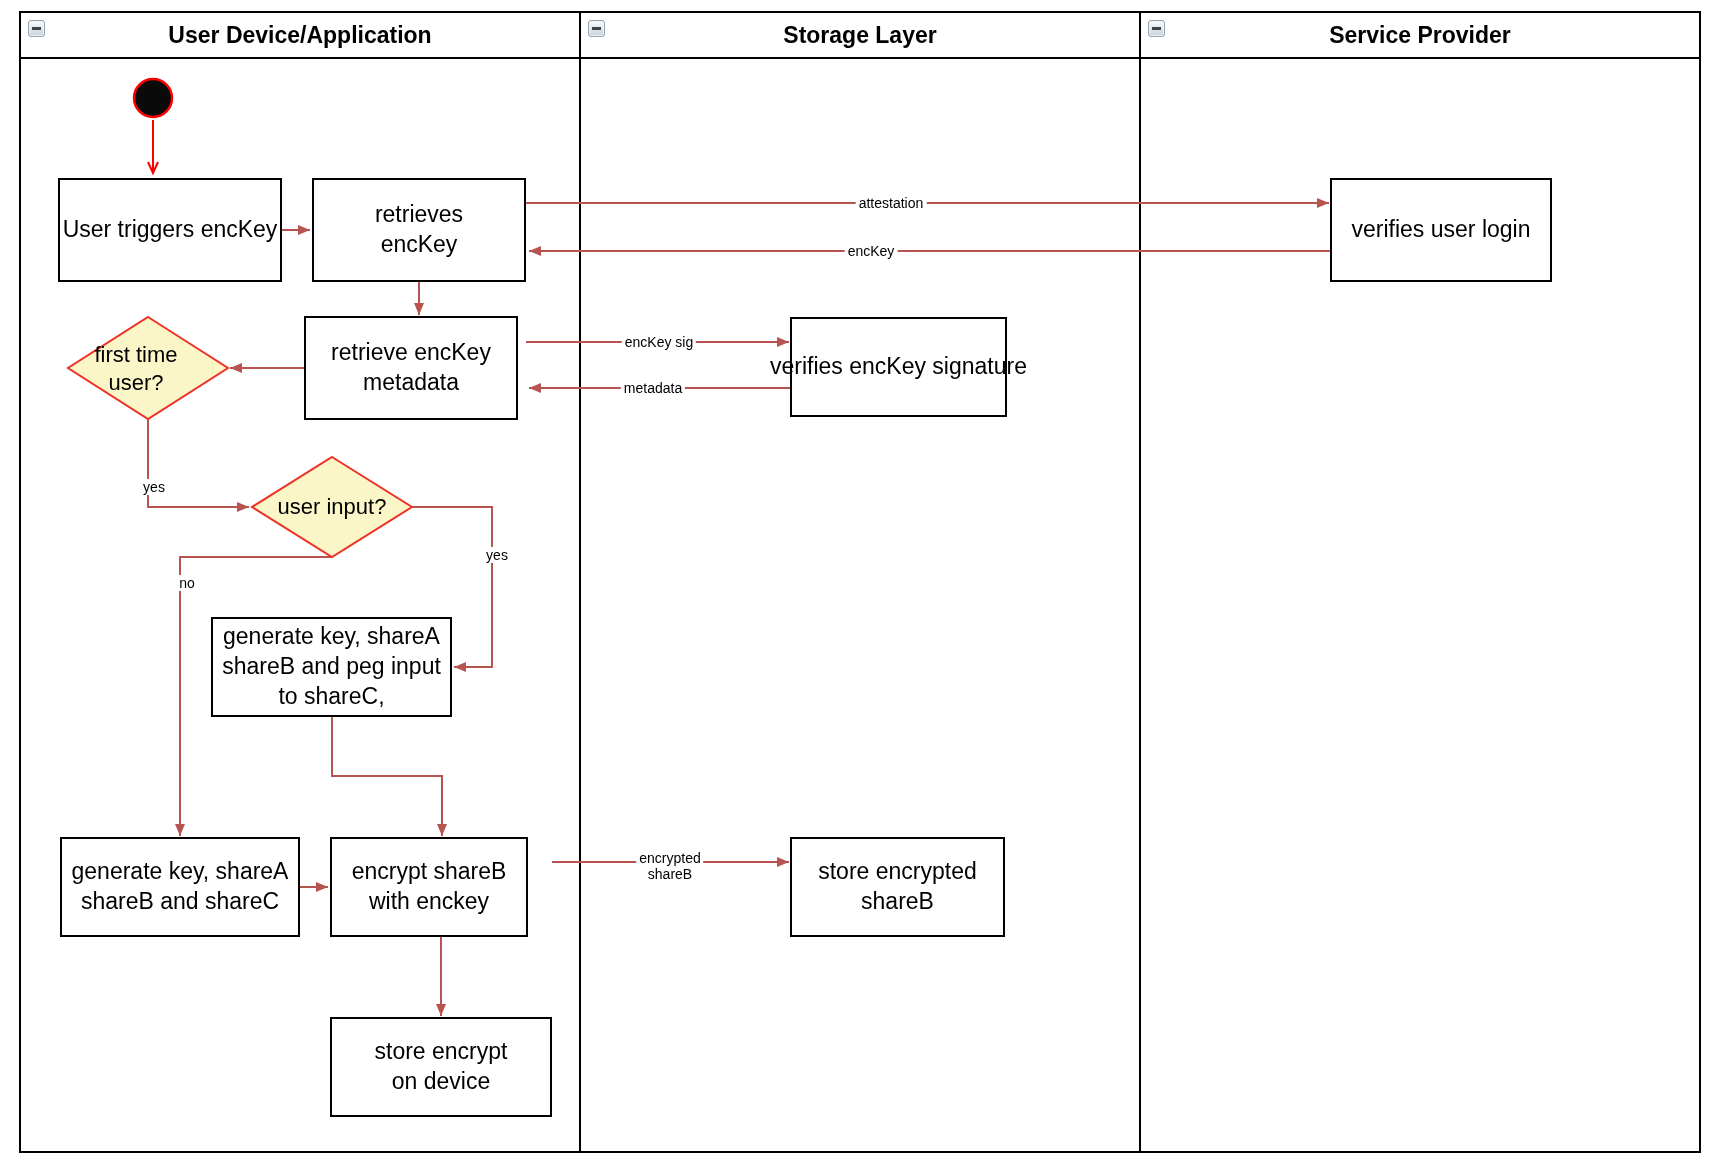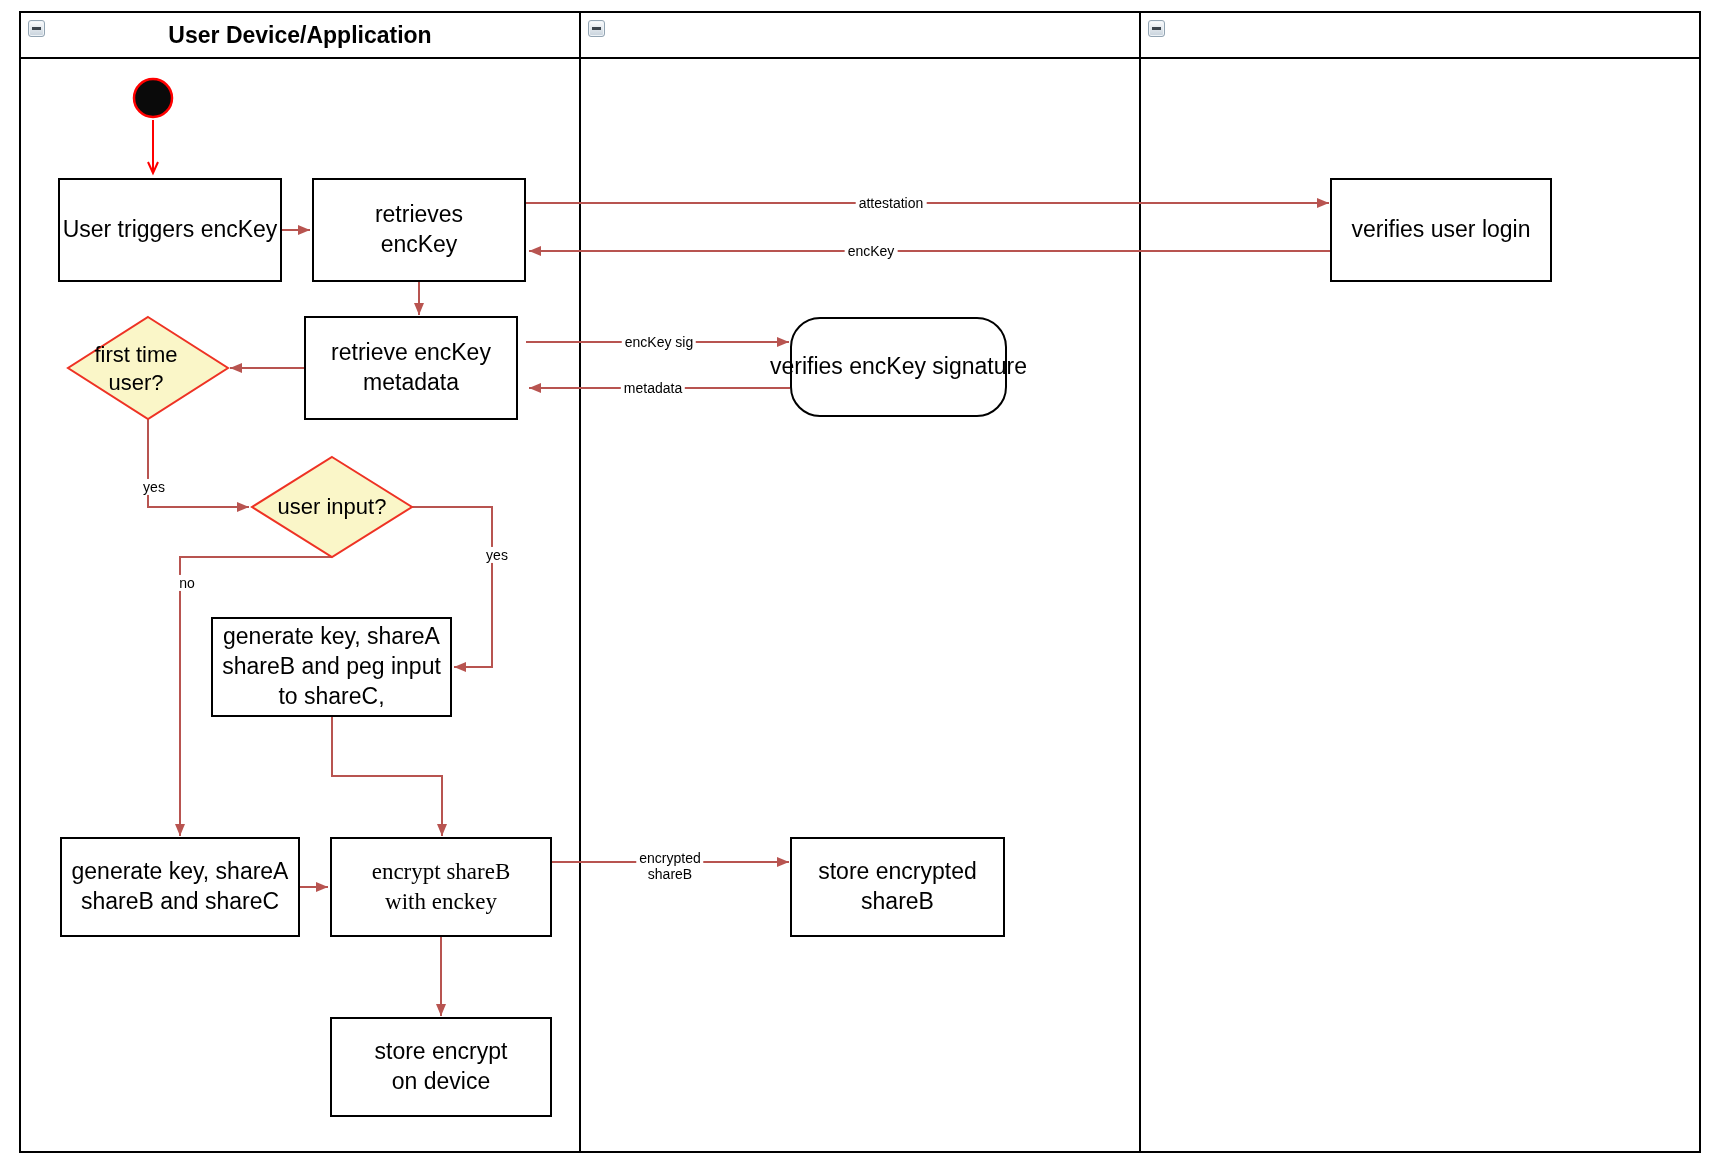--- a/index.html
+++ b/index.html
@@ -92,44 +92,50 @@
     <path d="M441,937 L441,1016" class="edge" marker-end="url(#mh)"></path>
 
     <circle cx="153" cy="98" r="19" class="start-circle"></circle>
     <path d="M148,317 L228,368 L148,419 L68,368 Z" class="decision"></path>
     <path d="M332,457 L412,507 L332,557 L252,507 Z" class="decision"></path>
   </svg>
 
   <div class="lane-header" style="left:20px;width:560px;">
     <span>User Device/Application</span>
   </div>
+  <div class="lane-header" style="left:580px;width:560px;">
+    <span>Storage Layer</span>
+  </div>
+  <div class="lane-header" style="left:1140px;width:560px;">
+    <span>Service Provider</span>
+  </div>
 
   <div class="collapse-btn" style="left:28px;top:20px;">
     <span class="minus"></span>
   </div>
   <div class="collapse-btn" style="left:588px;top:20px;">
     <span class="minus"></span>
   </div>
   <div class="collapse-btn" style="left:1148px;top:20px;">
     <span class="minus"></span>
   </div>
 
   <div class="node" style="left:58px;top:178px;width:224px;height:104px;">User triggers encKey</div>
   <div class="node" style="left:312px;top:178px;width:214px;height:104px;">retrieves
 encKey</div>
   <div class="node" style="left:304px;top:316px;width:214px;height:104px;">retrieve encKey
 metadata</div>
-  <div class="node nowrap" style="left:790px;top:317px;width:217px;height:100px;border-radius:30px;">verifies encKey signature</div>
+  <div class="node nowrap" style="left:790px;top:317px;width:217px;height:100px;">verifies encKey signature</div>
   <div class="node" style="left:1330px;top:178px;width:222px;height:104px;">verifies user login</div>
   <div class="node" style="left:211px;top:617px;width:241px;height:100px;">generate key, shareA
 shareB and peg input
 to shareC,</div>
   <div class="node" style="left:60px;top:837px;width:240px;height:100px;">generate key, shareA
 shareB and shareC</div>
-  <div class="node" style="left:330px;top:837px;width:222px;height:100px;font-family:Liberation Serif, serif;">encrypt shareB
+  <div class="node" style="left:330px;top:837px;width:198px;height:100px;">encrypt shareB
 with enckey</div>
   <div class="node" style="left:790px;top:837px;width:215px;height:100px;">store encrypted
 shareB</div>
   <div class="node" style="left:330px;top:1017px;width:222px;height:100px;">store encrypt
 on device</div>
 
   <div class="dlabel" style="left:136px;top:368px;">first time
 user?</div>
   <div class="dlabel" style="left:332px;top:507px;">user input?</div>
 

